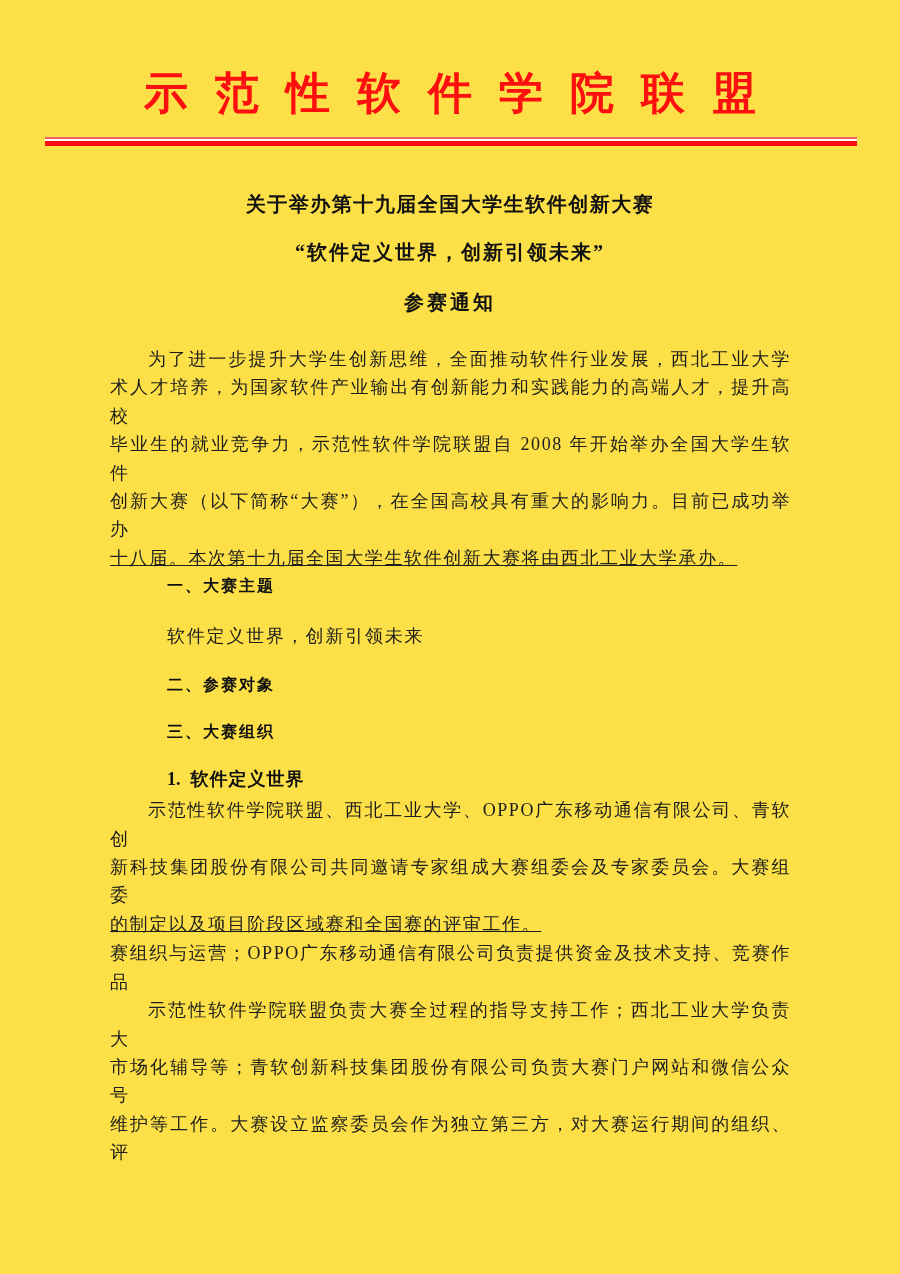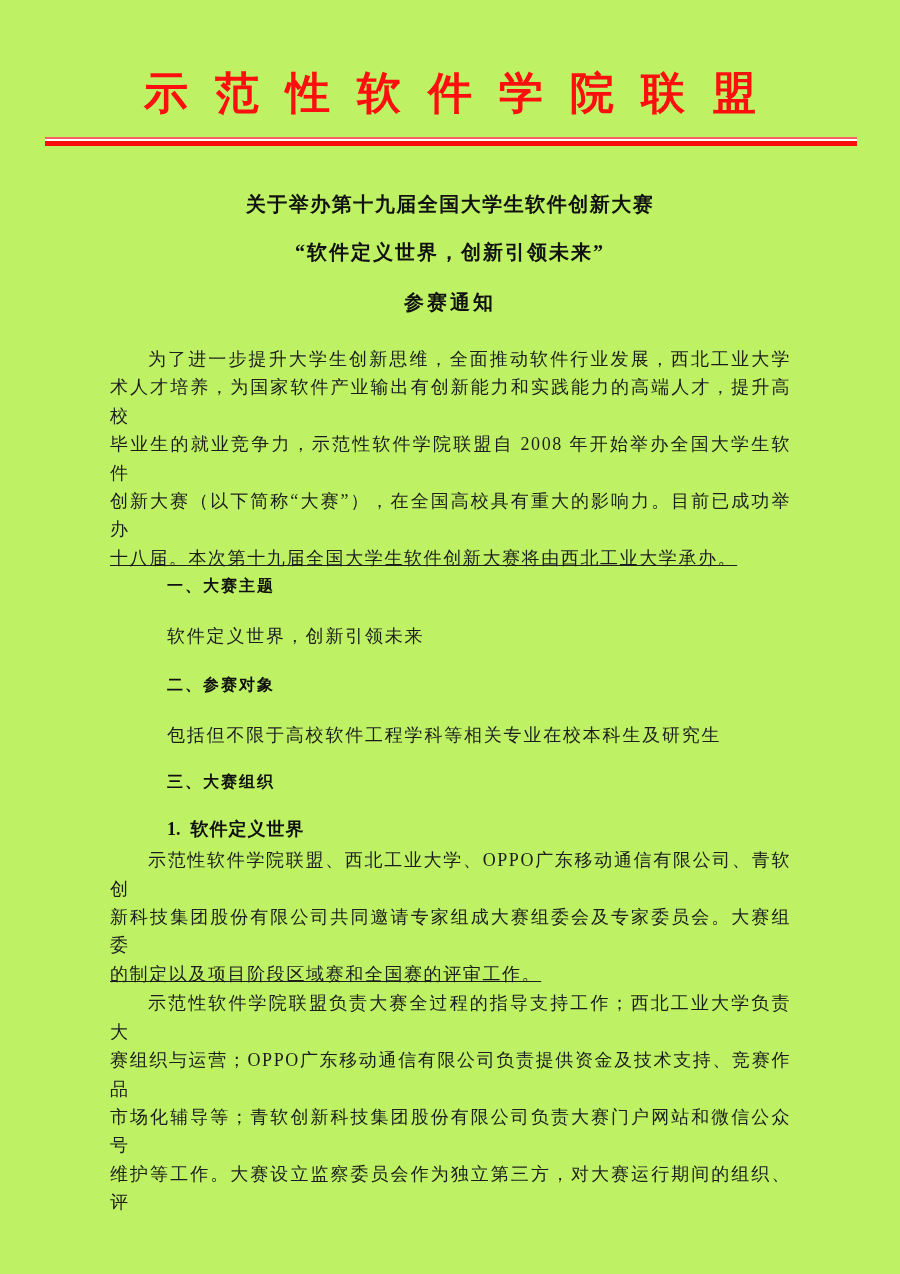--- a/index.html
+++ b/index.html
@@ -11,21 +11,21 @@
     width: 900px;
     height: 1274px;
     font-family: "Liberation Serif", "DejaVu Serif", serif;
     color: #1d1d1d;
   }
   .page {
     position: relative;
     width: 900px;
     height: 1274px;
     overflow: hidden;
-    background: #bef264;
+    background: #fde047;
   }
   
   .letterhead {
     margin-top: 70px;
     text-align: center;
     font-size: 44px;
     line-height: 48px;
     font-weight: bold;
     color: #fe0f0f;
     letter-spacing: 27px;
@@ -119,36 +119,35 @@
       <div class="jline">术人才培养，为国家软件产业输出有创新能力和实践能力的高端人才，提升高校</div>
       <div class="jline">毕业生的就业竞争力，示范性软件学院联盟自 2008 年开始举办全国大学生软件</div>
       <div class="jline">创新大赛（以下简称“大赛”），在全国高校具有重大的影响力。目前已成功举办</div>
       <div class="jline last">十八届。本次第十九届全国大学生软件创新大赛将由西北工业大学承办。</div>
     </div>
 
     <div class="h2 m-h2a">一、大赛主题</div>
     <div class="line-single m-body1">软件定义世界，创新引领未来</div>
 
     <div class="h2 m-h2b">二、参赛对象</div>
-    <div class="line-single m-body2">包括但不限于高校软件工程学科等相关专业在校本科生及研究生</div>
 
     <div class="h2 m-h2c">三、大赛组织</div>
 
     <div class="h3 m-h3a">
       <span class="num">1.</span><span>软件定义世界</span>
     </div>
 
     <div class="para m-paraA">
       <div class="jline indent">示范性软件学院联盟、西北工业大学、OPPO广东移动通信有限公司、青软创</div>
       <div class="jline">新科技集团股份有限公司共同邀请专家组成大赛组委会及专家委员会。大赛组委</div>
       <div class="jline last">的制定以及项目阶段区域赛和全国赛的评审工作。</div>
     </div>
 
     <div class="para m-paraB">
+      <div class="jline">赛组织与运营；OPPO广东移动通信有限公司负责提供资金及技术支持、竞赛作品</div>
       <div class="jline indent">示范性软件学院联盟负责大赛全过程的指导支持工作；西北工业大学负责大</div>
-      <div class="jline">赛组织与运营；OPPO广东移动通信有限公司负责提供资金及技术支持、竞赛作品</div>
       <div class="jline">市场化辅导等；青软创新科技集团股份有限公司负责大赛门户网站和微信公众号</div>
       <div class="jline">维护等工作。大赛设立监察委员会作为独立第三方，对大赛运行期间的组织、评</div>
 
     </div>
 
   </div>
 </div>
 
 </body></html>

